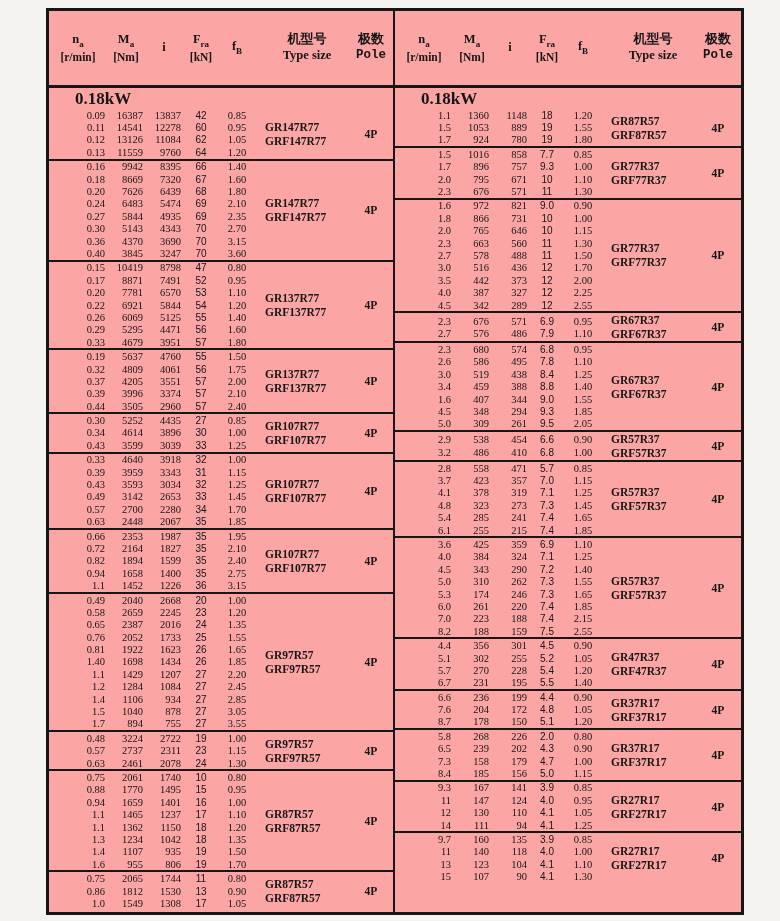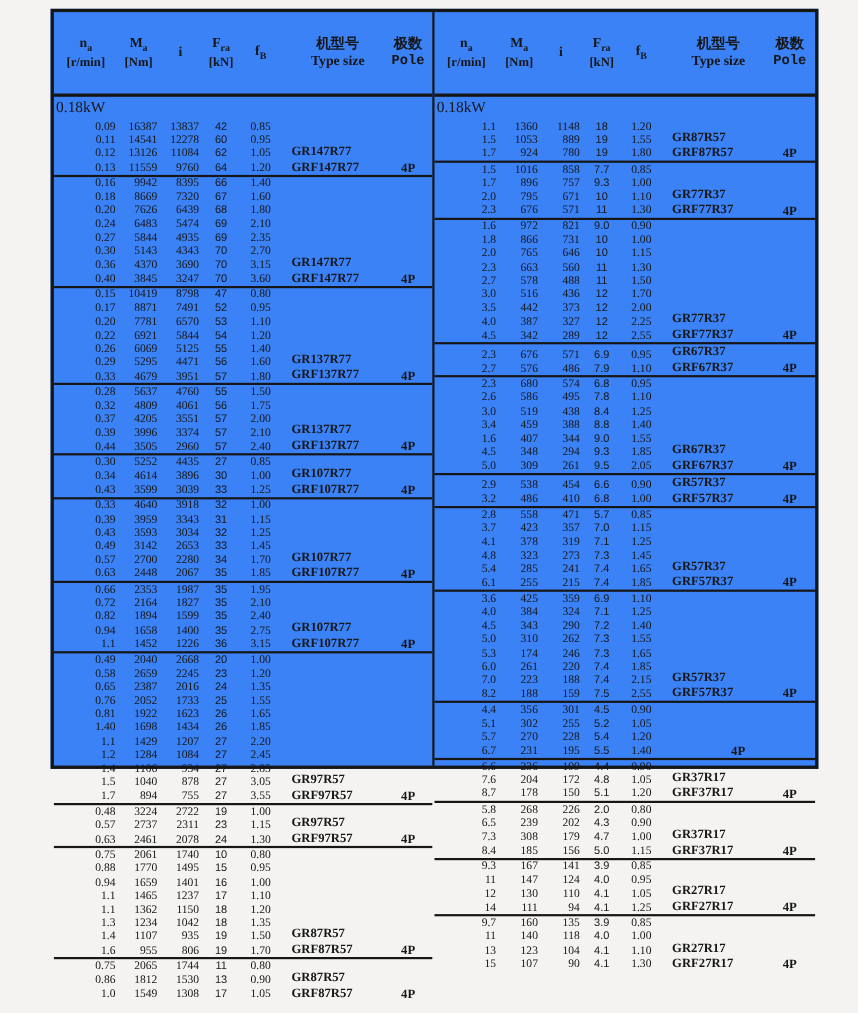--- a/index.html
+++ b/index.html
@@ -7,25 +7,25 @@
     width:780px;height:921px;
     background:#f4f3f1;
     font-family:"Liberation Serif", serif;
     color:#161616;
     position:relative;
     overflow:hidden;
   }
   .sheet{
     position:absolute;
     left:46px; top:8px;
-    width:698px; height:691px;
+    width:698px; height:907px;
     border:3px solid #161616;
     box-sizing:border-box;
     display:flex;
-    background:#3b82f6;
+    background:#fca5a5;
   }
   .half{
     width:50%;
     box-sizing:border-box;
     display:flex;
     flex-direction:column;
   }
   .half.left{border-right:2px solid #161616;}
 
   
@@ -38,42 +38,43 @@
   }
   .hcell{
     display:flex;flex-direction:column;
     align-items:center;justify-content:center;
     font-weight:bold;
     line-height:1.25;
   }
   .hsym{font-size:12.5px;}
   .hsym sub{font-size:9px;}
   .hunit{font-size:11.5px;}
-  .hzh{font-size:13px;font-family:Liberation Sans, sans-serif;}
+  .hzh{font-size:13px;font-family:Liberation Mono, monospace;}
   .hen{font-size:12.5px;}
   .hpole-en{font-size:12.5px;font-family:"Liberation Mono",monospace;}
 
   
   .c-na{width:58px;}
   .c-ma{width:38px;}
   .c-i{width:38px;}
   .c-fra{width:36px;}
   .c-fb{width:36px;}
   .c-type{margin-left:10px;width:84px;}
   .c-pole{flex:1;}
 
   
   .tbody{flex:1;display:flex;flex-direction:column;}
   .section-title{
-    font-size:14px;font-weight:normal;
+    font-size:17px;font-weight:bold;
     height:21px;line-height:21px;
     padding-left:2px;
     flex-shrink:0;
+    margin-left:24px;
   }
-  .group{display:flex;align-items:flex-end;}
+  .group{display:flex;align-items:center;}
   .group.sep{border-top:2px solid #161616;}
   .rows{display:flex;flex-direction:column;}
   .row{display:flex;height:12.4px;align-items:center;}
   .cell{font-size:10.5px;display:inline-block;box-sizing:border-box;}
   .cell.c-na,.cell.c-ma,.cell.c-i{text-align:right;padding-right:2px;}
   .cell.c-fra{text-align:center;font-family:"Liberation Sans",sans-serif;font-size:10px;}
   .cell.c-fb{text-align:center;}
   .typecell{
     margin-left:10px;width:84px;
     display:flex;flex-direction:column;justify-content:center;
@@ -277,21 +278,21 @@
             </div>
             <div class="typecell">
               <div class="typeline">GR137R77</div>
               <div class="typeline">GRF137R77</div>
             </div>
             <div class="polecell">4P</div>
           </div>
           <div class="group sep">
             <div class="rows">
               <div class="row">
-                <span class="cell c-na">0.28</span>
+                <span class="cell c-na">0.19</span>
                 <span class="cell c-ma">5637</span>
                 <span class="cell c-i">4760</span>
                 <span class="cell c-fra">55</span>
                 <span class="cell c-fb">1.50</span>
               </div>
               <div class="row">
                 <span class="cell c-na">0.32</span>
                 <span class="cell c-ma">4809</span>
                 <span class="cell c-i">4061</span>
                 <span class="cell c-fra">56</span>
@@ -1080,20 +1081,24 @@
                 <span class="cell c-fb">1.20</span>
               </div>
               <div class="row">
                 <span class="cell c-na">6.7</span>
                 <span class="cell c-ma">231</span>
                 <span class="cell c-i">195</span>
                 <span class="cell c-fra">5.5</span>
                 <span class="cell c-fb">1.40</span>
               </div>
             </div>
+            <div class="typecell">
+              <div class="typeline">GR47R37</div>
+              <div class="typeline">GRF47R37</div>
+            </div>
             <div class="polecell">4P</div>
           </div>
           <div class="group sep">
             <div class="rows">
               <div class="row">
                 <span class="cell c-na">6.6</span>
                 <span class="cell c-ma">236</span>
                 <span class="cell c-i">199</span>
                 <span class="cell c-fra">4.4</span>
                 <span class="cell c-fb">0.90</span>
@@ -1130,21 +1135,21 @@
               </div>
               <div class="row">
                 <span class="cell c-na">6.5</span>
                 <span class="cell c-ma">239</span>
                 <span class="cell c-i">202</span>
                 <span class="cell c-fra">4.3</span>
                 <span class="cell c-fb">0.90</span>
               </div>
               <div class="row">
                 <span class="cell c-na">7.3</span>
-                <span class="cell c-ma">308</span>
+                <span class="cell c-ma">158</span>
                 <span class="cell c-i">179</span>
                 <span class="cell c-fra">4.7</span>
                 <span class="cell c-fb">1.00</span>
               </div>
               <div class="row">
                 <span class="cell c-na">8.4</span>
                 <span class="cell c-ma">185</span>
                 <span class="cell c-i">156</span>
                 <span class="cell c-fra">5.0</span>
                 <span class="cell c-fb">1.15</span>

